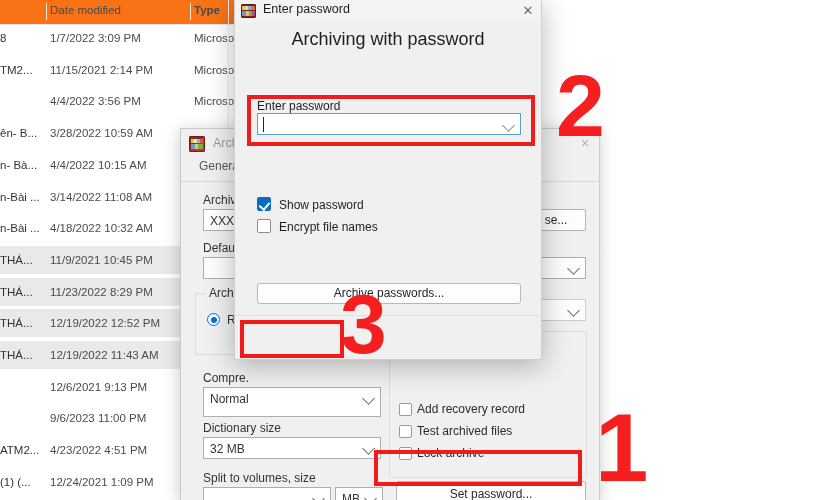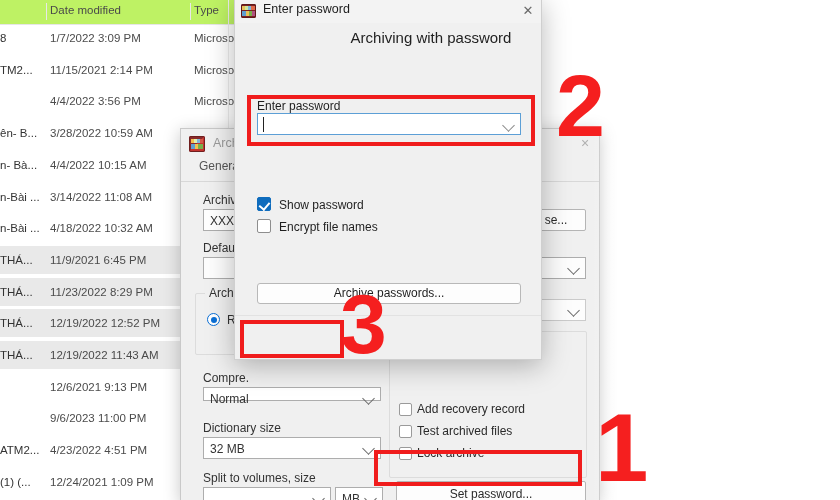--- a/index.html
+++ b/index.html
@@ -11,28 +11,28 @@
   }
   .root{position:absolute;left:0;top:0;width:840px;height:500px;overflow:hidden;background:#fff;}
 
   
   .explorer{
     position:absolute;left:0;top:0;width:236px;height:500px;
     background:#ffffff;overflow:hidden;
   }
   .ex-head{
     position:absolute;left:0;top:0;width:236px;height:24px;
-    border-bottom:1px solid #e6e6e6;background:#bef264;
+    border-bottom:1px solid #e6e6e6;background:#f97316;
   }
   .ex-head .col{
     position:absolute;top:4px;font-size:11.5px;color:#4a4a4a;
     white-space:nowrap;
   }
   .ex-head .c-date{left:50px;}
-  .ex-head .c-type{left:194px;}
+  .ex-head .c-type{left:194px;font-weight:bold;}
   .ex-head .divider{position:absolute;top:3px;width:1px;height:17px;background:#e8e8e8;}
   .ex-rows{position:absolute;left:0;top:24px;width:236px;height:476px;}
   .ex-row{
     position:absolute;left:0;width:236px;height:29px;
     font-size:11.5px;color:#4b4b4b;
   }
   .ex-row.sel{background:#e9e9e9;}
   .ex-row .name{
     position:absolute;left:0;top:8px;width:46px;
     white-space:nowrap;overflow:hidden;color:#333;
@@ -129,21 +129,21 @@
   .pw-ico{
     position:absolute;left:6px;top:5px;width:15px;height:14px;border-radius:2px;
     background:#7a2222;box-shadow:inset 0 0 0 1px #5e1818;overflow:hidden;
   }
   .pw-ico::before{content:"";position:absolute;left:1px;top:2px;width:13px;height:4px;
     background:linear-gradient(90deg,#e8c15a 0 22%,#cfe79a 22% 44%,#7fb7d8 44% 66%,#e06a4a 66% 100%);}
   .pw-ico::after{content:"";position:absolute;left:1px;top:7px;width:13px;height:5px;
     background:linear-gradient(90deg,#5f9fd0 0 30%,#e8c15a 30% 55%,#78b04a 55% 80%,#b0527f 80% 100%);}
   .pw-title-text{position:absolute;left:28px;top:3px;font-size:12.5px;color:#1c1c1c;white-space:nowrap;}
   .pw-close{position:absolute;left:282px;top:1px;width:22px;height:22px;text-align:center;line-height:22px;font-size:13px;color:#6a6a6a;}
-  .pw-heading{position:absolute;left:0;top:30px;width:306px;text-align:center;font-size:15px;color:#1f1f1f;margin-left:43px;}
+  .pw-heading{position:absolute;left:0;top:30px;width:306px;text-align:center;font-size:18px;color:#1f1f1f;}
 
   .pw-lbl{position:absolute;left:22px;top:100px;font-size:12px;color:#1f1f1f;}
   .pw-input{
     position:absolute;left:22px;top:114px;width:264px;height:22px;
     background:#fff;border:1px solid #5c9fd6;box-sizing:border-box;
   }
   .pw-caret{position:absolute;left:5px;top:3px;width:1px;height:15px;background:#222;}
   .pw-input .chev{position:absolute;right:7px;top:7px;width:8px;height:8px;
     border-right:1.3px solid #8a8a8a;border-bottom:1.3px solid #8a8a8a;transform:rotate(45deg);}
 
@@ -219,21 +219,21 @@
           <div class="date">3/14/2022 11:08 AM</div>
           <div class="type"></div>
         </div>
         <div class="ex-row" style="top: 190.2px;">
           <div class="name">n-Bài ...</div>
           <div class="date">4/18/2022 10:32 AM</div>
           <div class="type"></div>
         </div>
         <div class="ex-row sel" style="top: 221.9px;">
           <div class="name">THÁ...</div>
-          <div class="date">11/9/2021 6:45 PM</div>
+          <div class="date">11/9/2021 10:45 PM</div>
           <div class="type"></div>
         </div>
         <div class="ex-sep" style="top: 249.9px;"></div>
         <div class="ex-row sel" style="top: 253.6px;">
           <div class="name">THÁ...</div>
           <div class="date">11/23/2022 8:29 PM</div>
           <div class="type"></div>
         </div>
         <div class="ex-sep" style="top: 281.6px;"></div>
         <div class="ex-row sel" style="top: 285.3px;">
@@ -304,21 +304,21 @@
       <div class="fld flat" style="left:345px;top:118px;width:60px;height:22px;border:1px solid #cbcbcb;">
         <span class="chev"></span>
       </div>
 
       <div class="grp" style="left:14px;top:112px;width:140px;height:60px;"></div>
       <div class="grp-title" style="left:24px;top:105px;">Archiv</div>
       <div class="radio on" style="left:26px;top:132px;"></div>
       <div class="radio-lbl" style="left:46px;top:132px;">RA</div>
 
       <div class="lbl" style="left:22px;top:190px;">Compre.</div>
-      <div class="fld" style="left:22px;top:206px;width:178px;height:14px;">
+      <div class="fld" style="left:22px;top:206px;width:178px;height:30px;">
         <span class="v">Normal</span>
         <span class="chev"></span>
       </div>
 
       <div class="lbl" style="left:22px;top:240px;">Dictionary size</div>
       <div class="fld" style="left:22px;top:256px;width:178px;height:22px;">
         <span class="v">32 MB</span>
         <span class="chev"></span>
       </div>
 

